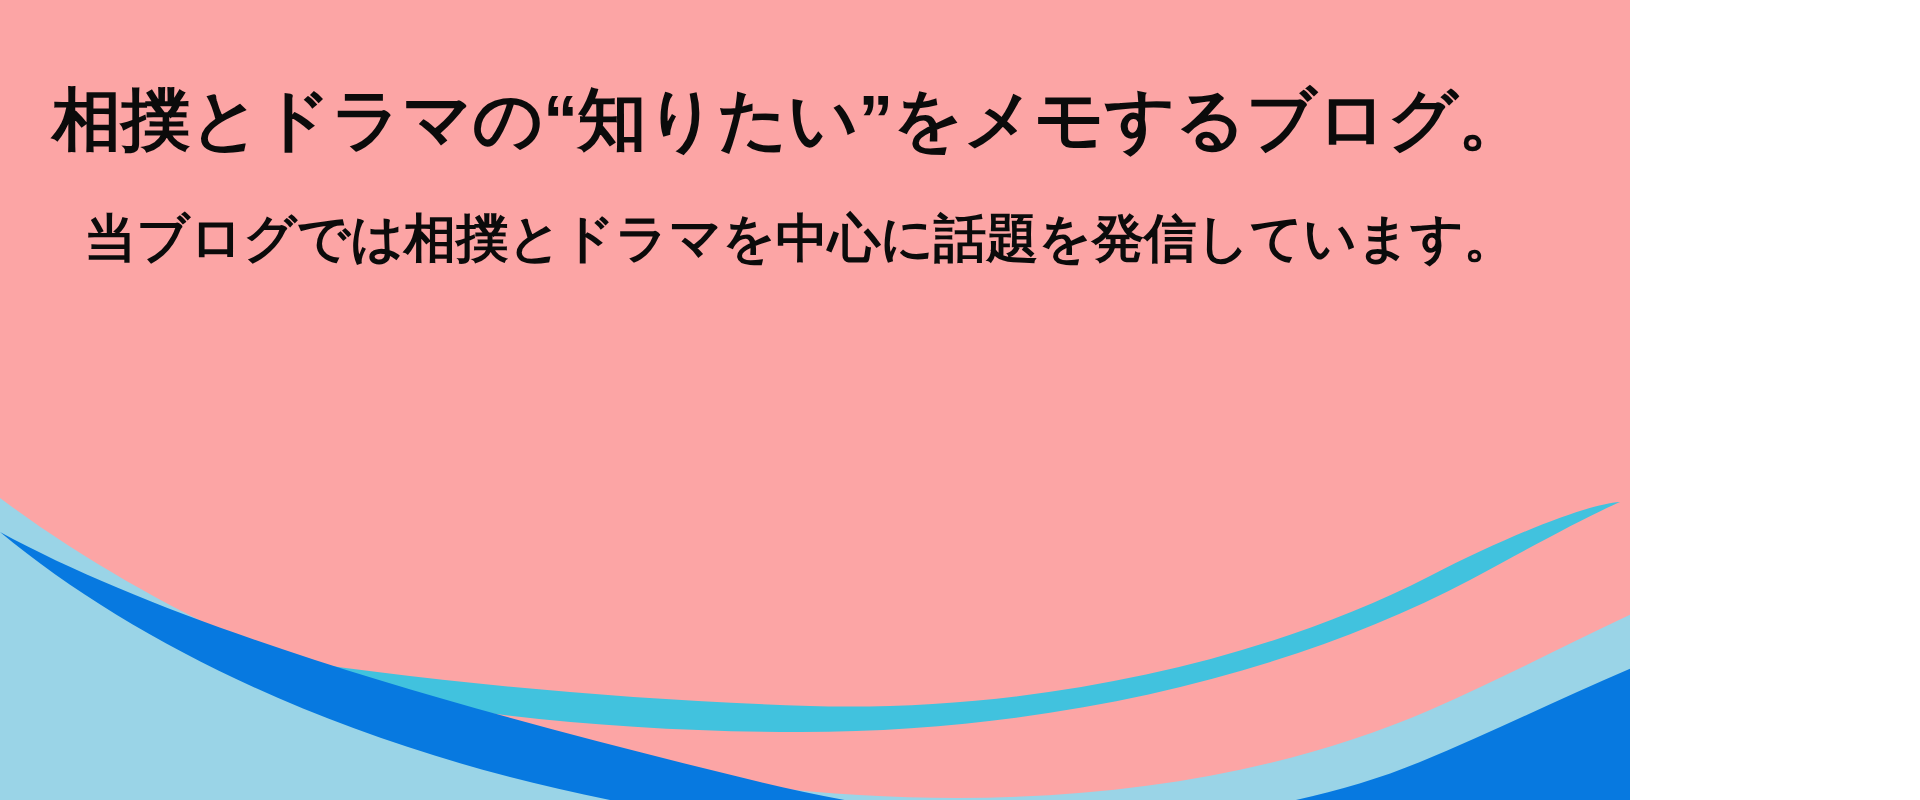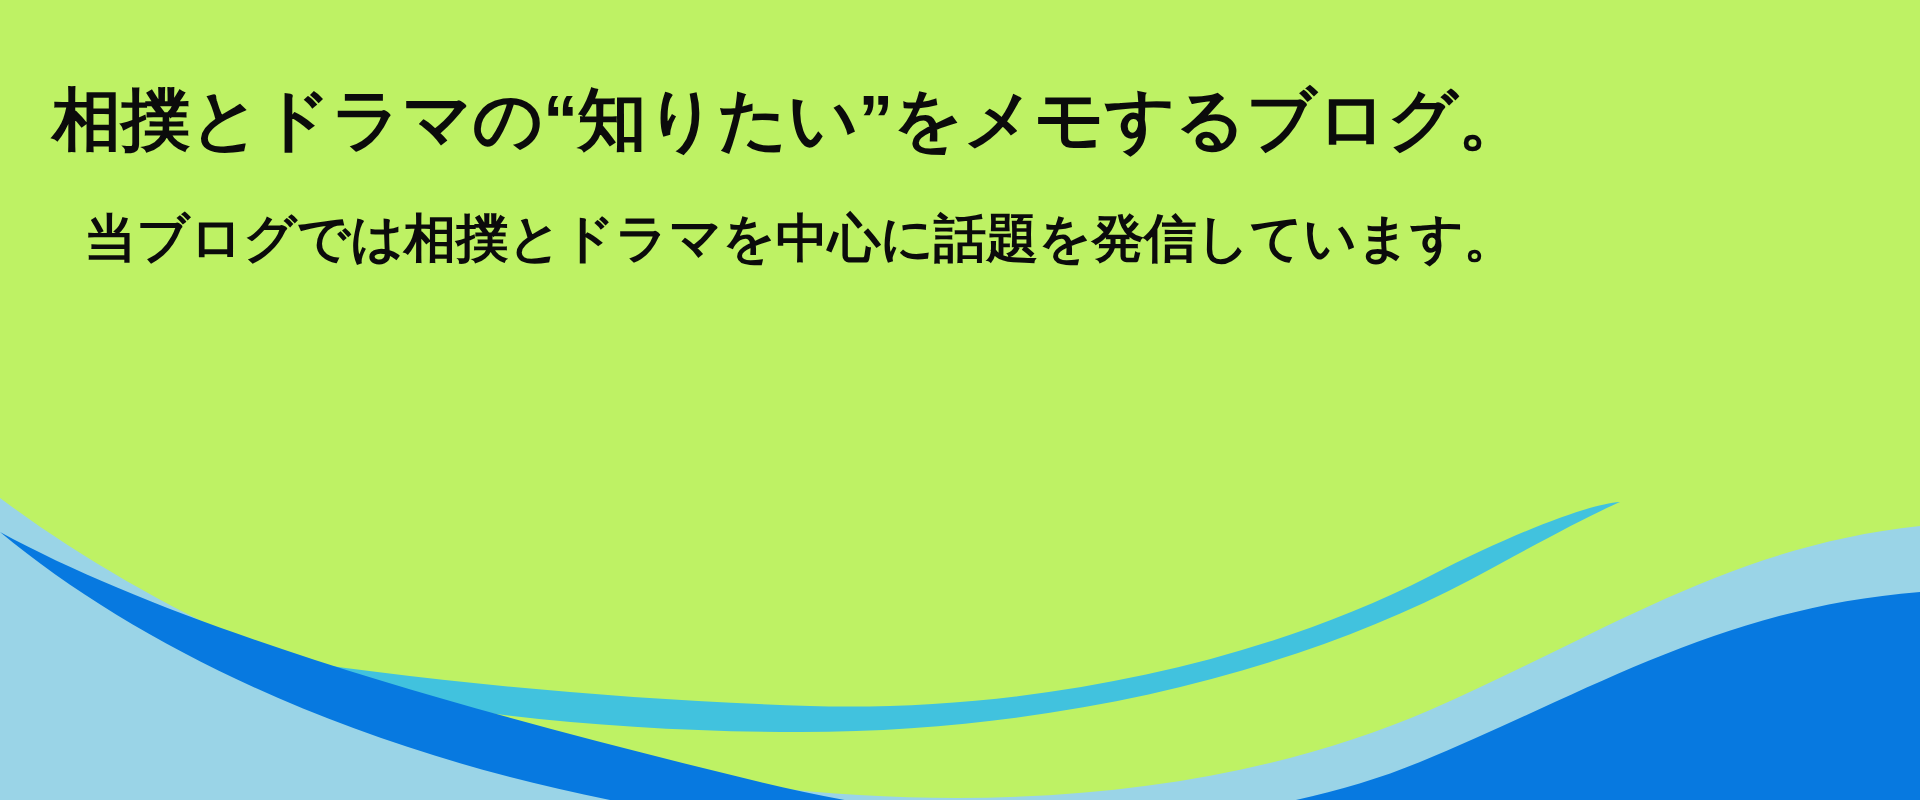--- a/index.html
+++ b/index.html
@@ -3,24 +3,24 @@
 <meta charset="utf-8">
 <title>blog-header</title>
 <style>
   html, body {
     margin: 0;
     padding: 0;
     background: #ffffff;
   }
   #canvas {
     position: relative;
-    width: 1920px;
+    width: 1630px;
     height: 800px;
     overflow: hidden;
-    background: #bef264;
+    background: #fca5a5;
     font-family: "Liberation Sans", "DejaVu Sans", sans-serif;
   }
 
   
   .text-block {
     position: absolute;
     left: 0;
     top: 0;
     width: 1920px;
     z-index: 3;

